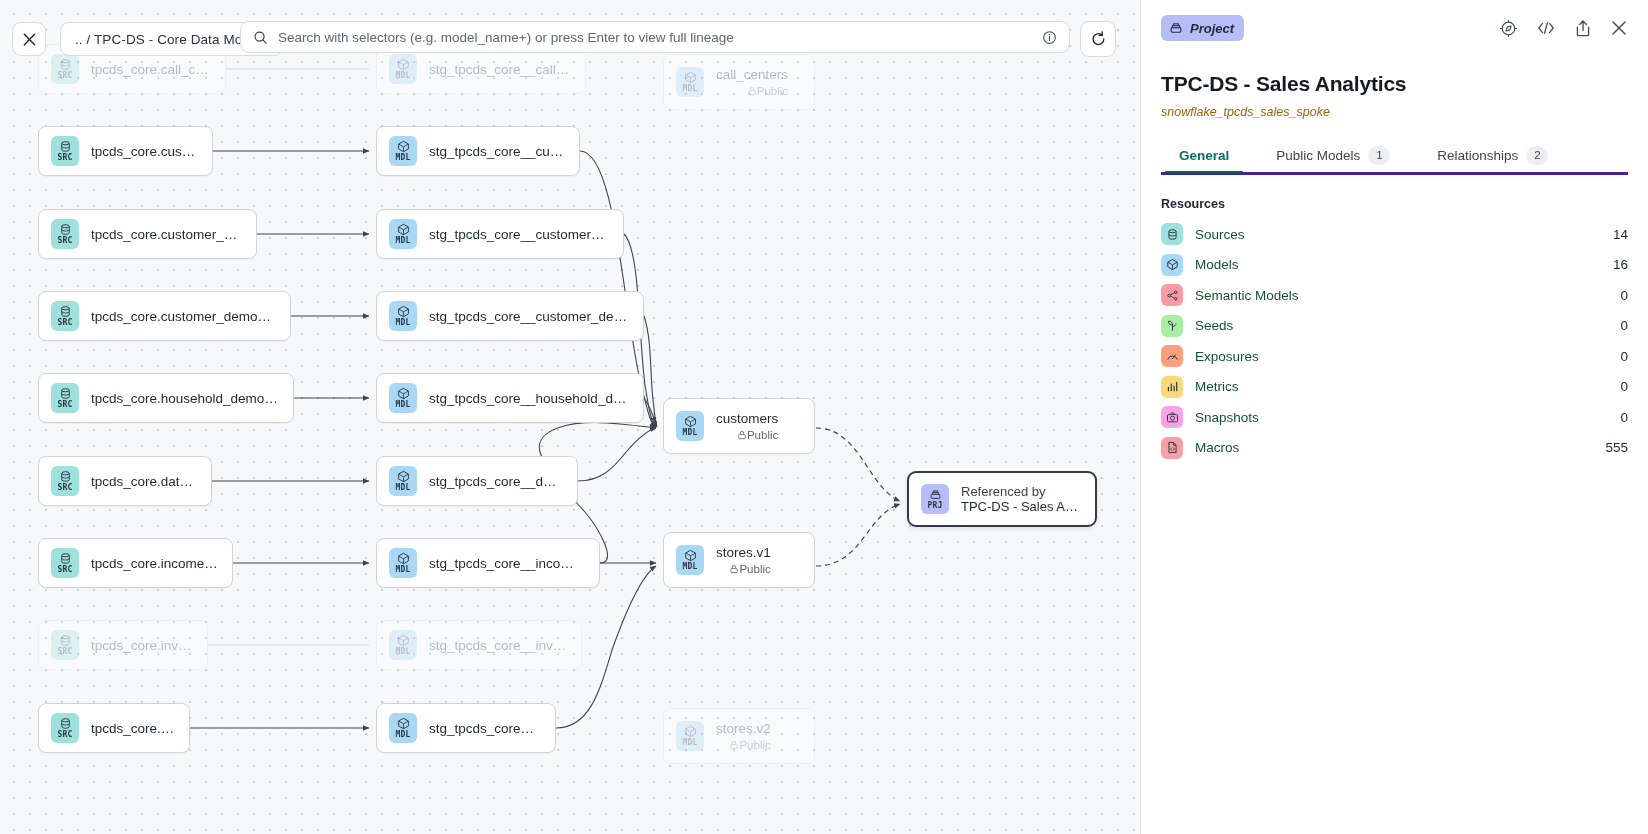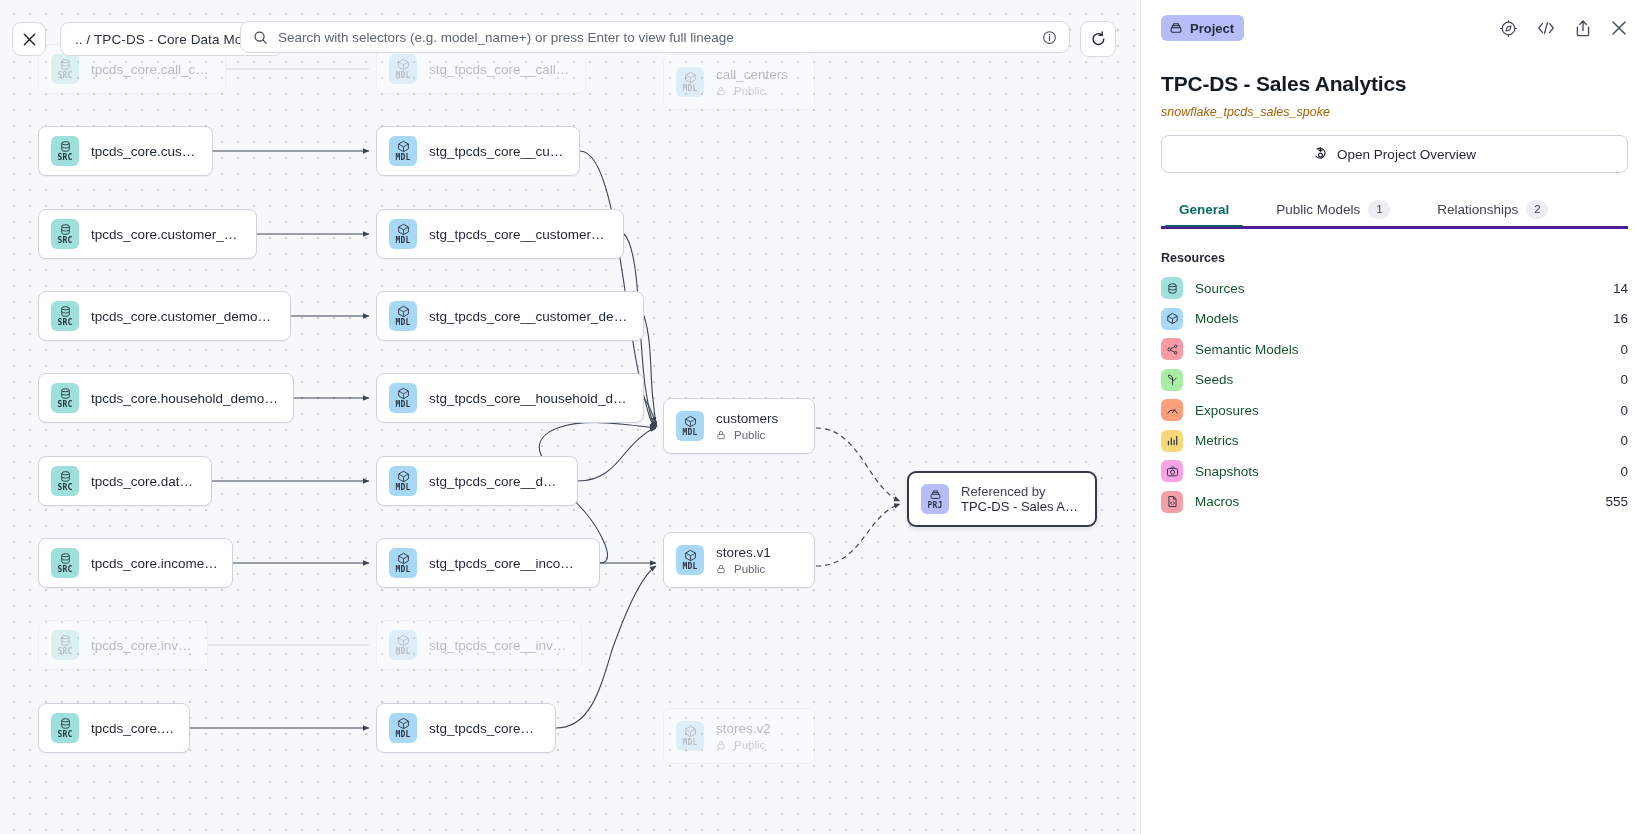--- a/index.html
+++ b/index.html
@@ -78,42 +78,43 @@
   .badge-mdl { background: #a8d8f5; }
   .badge-prj { background: #b7bdf8; }
   .badge .bico { height: 13px; display:flex; align-items:center; }
   .badge .btxt {
     font-family: "DejaVu Sans Mono", monospace;
     font-size: 8px; font-weight: 700; color: #2e3644; line-height: 9px;
     letter-spacing: .2px;
   }
   .node .nlabel { font-size: 13.5px; color: #1f2733; white-space: nowrap; overflow:hidden; text-overflow: ellipsis; }
   .node .nsub {
-    font-size: 11.5px; color: #5d6673; display: flex; align-items: center; gap: 8px;
+    font-size: 11.5px; color: #5d6673; display: flex; align-items: center; gap: 0;
     margin-top: 3px;
+    justify-content: flex-end;
   }
   .node .ncol { display: flex; flex-direction: column; min-width: 0; }
 
   .node.ghost { opacity: .30; box-shadow: none; border-color: #d9dde3; background: rgba(255,255,255,.65); }
   .node.project {
     border: 2px solid #343b47; border-radius: 9px;
     box-shadow: 0 2px 5px rgba(16,24,40,.10);
   }
   .node.project .nlabel { font-size: 13px; }
   .node.project .ncol .ntop { font-size: 13px; color: #3c444f; }
 
   #edges { position: absolute; left:0; top:0; width: 1140px; height: 834px; z-index: 10; }
 
   
   #panel {
     position: relative; width: 508px; height: 834px;
     background: #fff; border-left: 1px solid #e3e6ea;
     padding: 0 20px;
   }
-  #panel-head { display: flex; align-items: center; height: 56px; }
+  #panel-head { display: flex; align-items: center; height: 56px; font-style: italic; }
   #type-chip {
     background: #b7bdf8; color: #262d3c;
     border-radius: 6px; height: 26px; padding: 0 10px 0 8px;
     display: flex; align-items: center; gap: 7px;
     font-size: 13px; font-weight: 600; cursor: pointer;
   }
   #panel-actions { margin-left: auto; display: flex; align-items: center; gap: 18px; }
   .pa { cursor: pointer; display: flex; color: #434b57; }
   #proj-title {
     font-size: 21px; font-weight: 700; color: #151b24;
@@ -639,28 +640,20 @@
           <svg width="18" height="18" viewBox="0 0 18 18">
             <path d="M3,3 L15,15 M15,3 L3,15" stroke="#434b57" stroke-width="1.45" stroke-linecap="round"></path>
           </svg>
         </span>
       </div>
     </div>
 
     <div id="proj-title">TPC-DS - Sales Analytics</div>
     <div id="proj-sub">snowflake_tpcds_sales_spoke</div>
 
-    <button id="overview-btn">
-      <svg class="ico" width="15" height="15" viewBox="0 0 16 16">
-        <path d="M4.4,2.2 A5.3,5.3 0 1 1 3.1,9.6" stroke="#1f2733" stroke-width="1.25" fill="none" stroke-linecap="round"></path>
-        <circle cx="8" cy="8.6" r="2.1" stroke="#1f2733" stroke-width="1.2" fill="none"></circle>
-        <path d="M8,1 L8,4.4 M6.3,2.9 L8,4.6 L9.7,2.9" stroke="#1f2733" stroke-width="1.25" fill="none" stroke-linecap="round" stroke-linejoin="round"></path>
-      </svg>
-      <span>Open Project Overview</span>
-    </button>
 
     <div id="tabs">
         <div class="tab active">
           <span>General</span>
         </div>
         <div class="tab">
           <span>Public Models</span>
           <span class="cnt">1</span>
         </div>
         <div class="tab">

